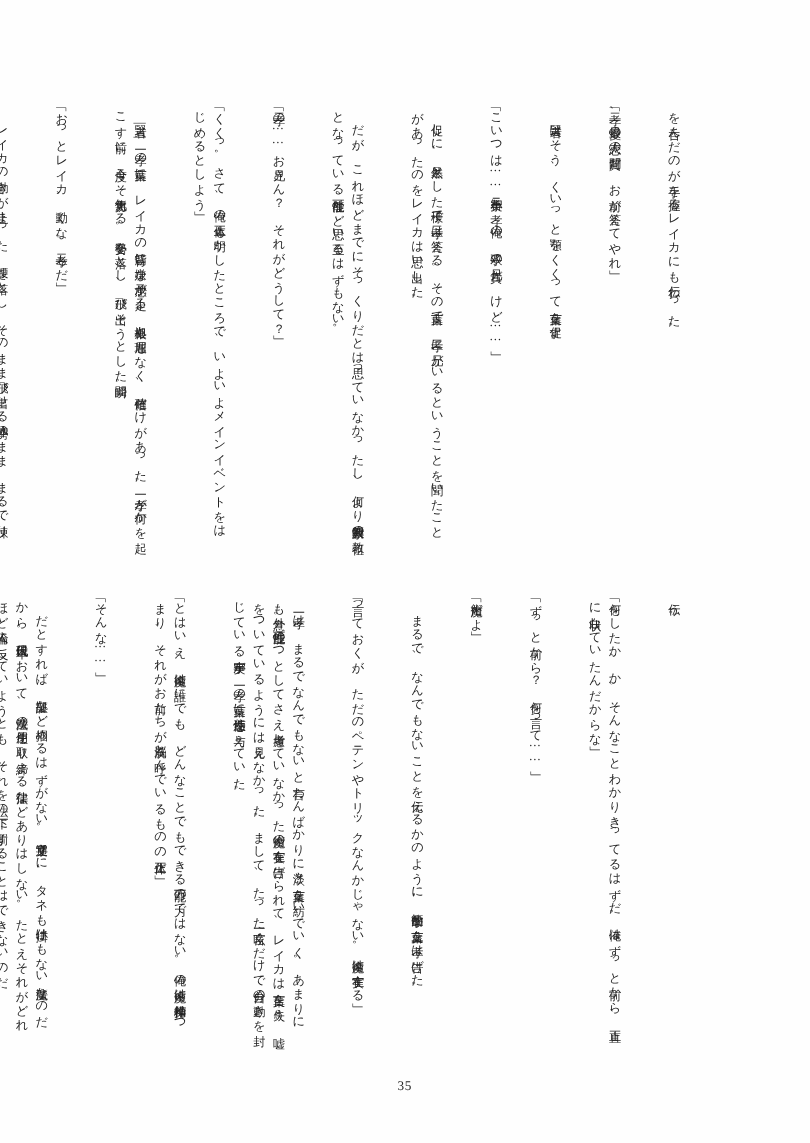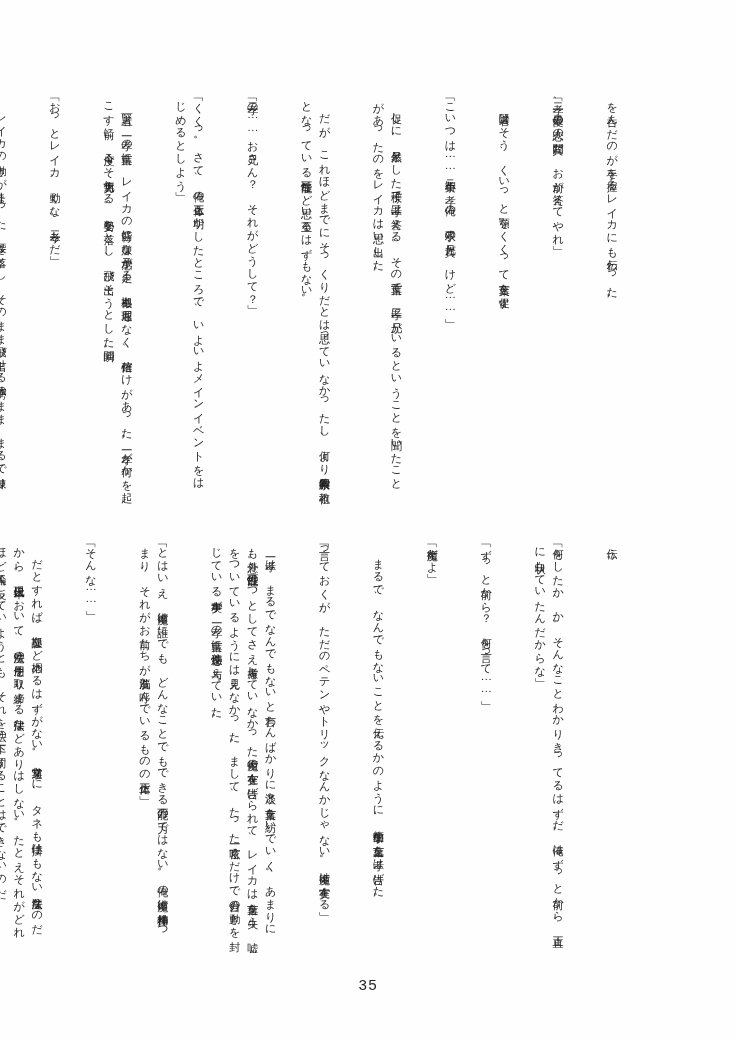--- a/index.html
+++ b/index.html
@@ -51,22 +51,22 @@
   }
   .vtext-block p.noindent {
     text-indent: 0;
   }
   .page-number {
     position: absolute;
     left: 0;
     right: 0;
     bottom: 44px;
     text-align: center;
-    font-size: 15px;
-    font-family: Liberation Mono, monospace;
+    font-size: 12px;
+    font-family: Liberation Serif, serif;
     color: #262626;
     letter-spacing: 0.05em;
     margin-top: 48px;
   }
 </style>
 </head>
 <body>
 
 <div class="page">
 

